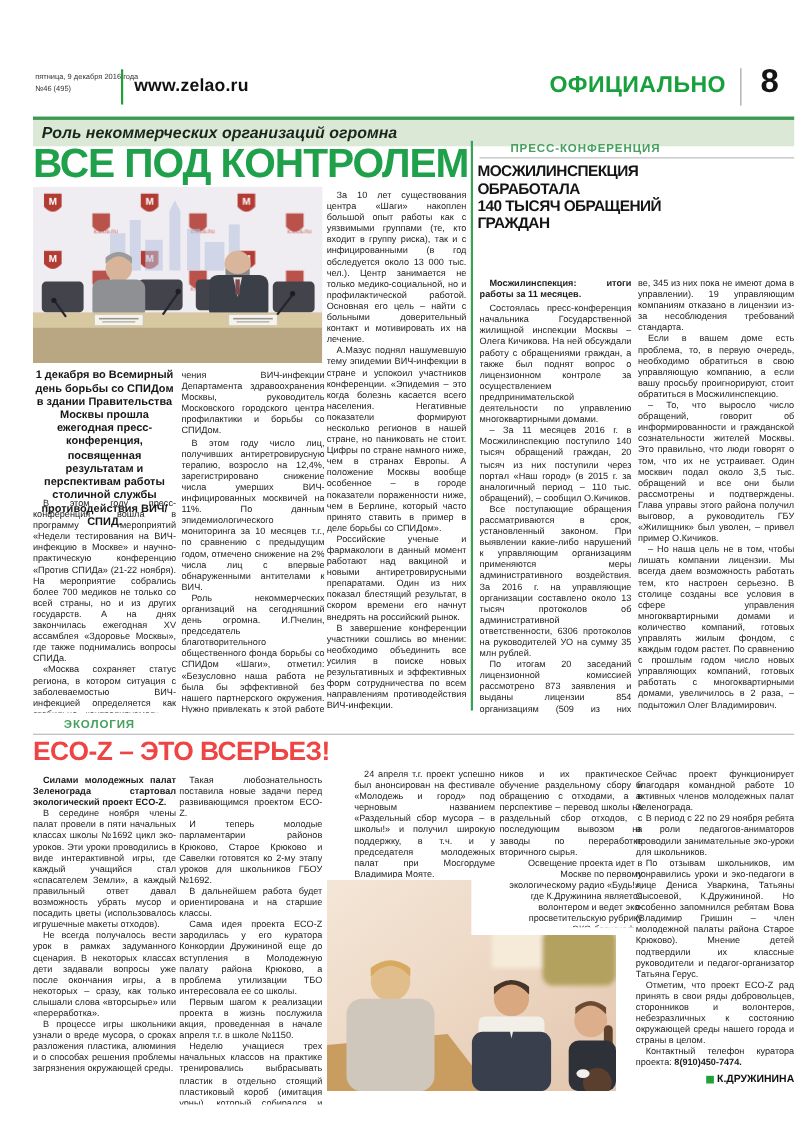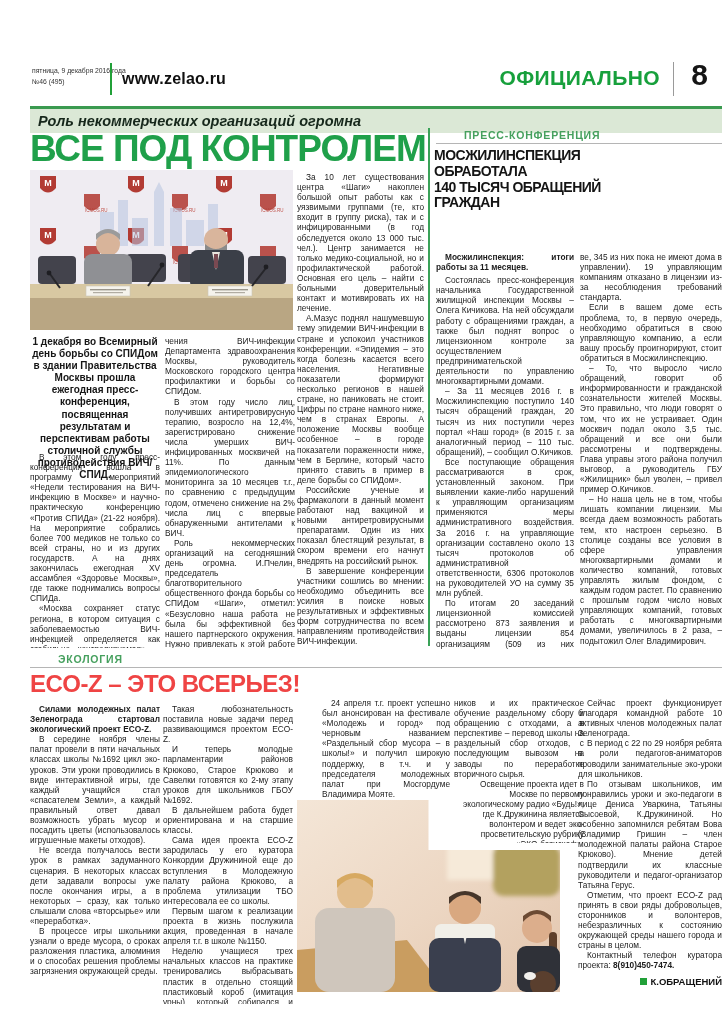--- a/index.html
+++ b/index.html
@@ -210,21 +210,21 @@
   </div>
 
   <div class="col" style="left:578px;top:698px;width:144px;height:300px;">
     <p>Сейчас проект функционирует благодаря командной работе 10 активных членов молодежных палат Зеленограда.</p>
     <p>В период с 22 по 29 ноября ребята в роли педагогов-аниматоров проводили занимательные эко-уроки для школьников.</p>
     <p>По отзывам школьников, им понравились уроки и эко-педагоги в лице Дениса Уваркина, Татьяны Сысоевой, К.Дружининой. Но особенно запомнился ребятам Вова (Владимир Гришин – член молодежной палаты района Старое Крюково). Мнение детей подтвердили их классные руководители и педагог-организатор Татьяна Герус.</p>
     <p>Отметим, что проект ECO-Z рад принять в свои ряды добровольцев, сторонников и волонтеров, небезразличных к состоянию окружающей среды нашего города и страны в целом.</p>
     <p><span>Контактный телефон куратора проекта: </span><b>8(910)450-7474.</b></p>
     <div class="byline">
       <span class="bl-sq"></span>
-      <span>К.ОБРАЩЕНИЙ</span>
+      <span>К.ДРУЖИНИНА</span>
     </div>
   </div>
 
   <div class="photo photo2" style="left:297px;top:800px;width:263px;height:192px;">
     <svg width="263" height="192" viewBox="0 0 263 192">
       <defs>
         <linearGradient id="warm" x1="0" y1="0" x2="1" y2="1">
           <stop offset="0" stop-color="#f4e6d7"></stop>
             <stop offset="0.55" stop-color="#ecd6c2"></stop>
             <stop offset="1" stop-color="#e2c5ad"></stop>

